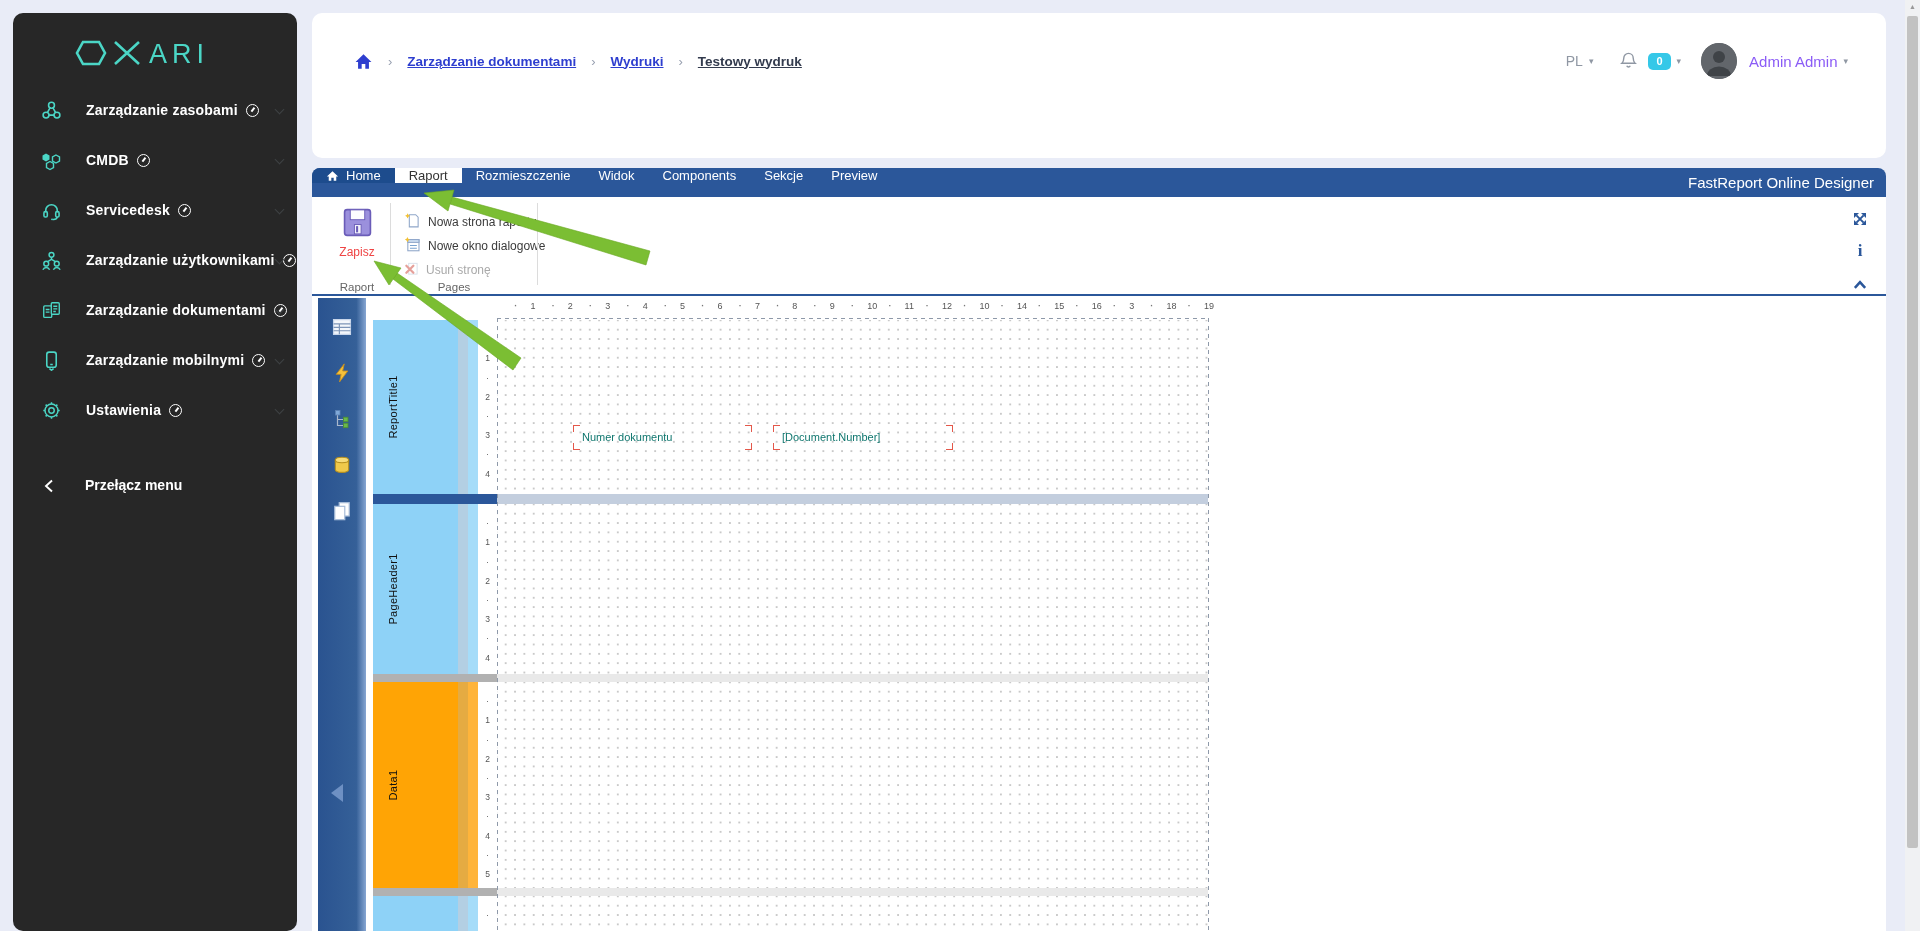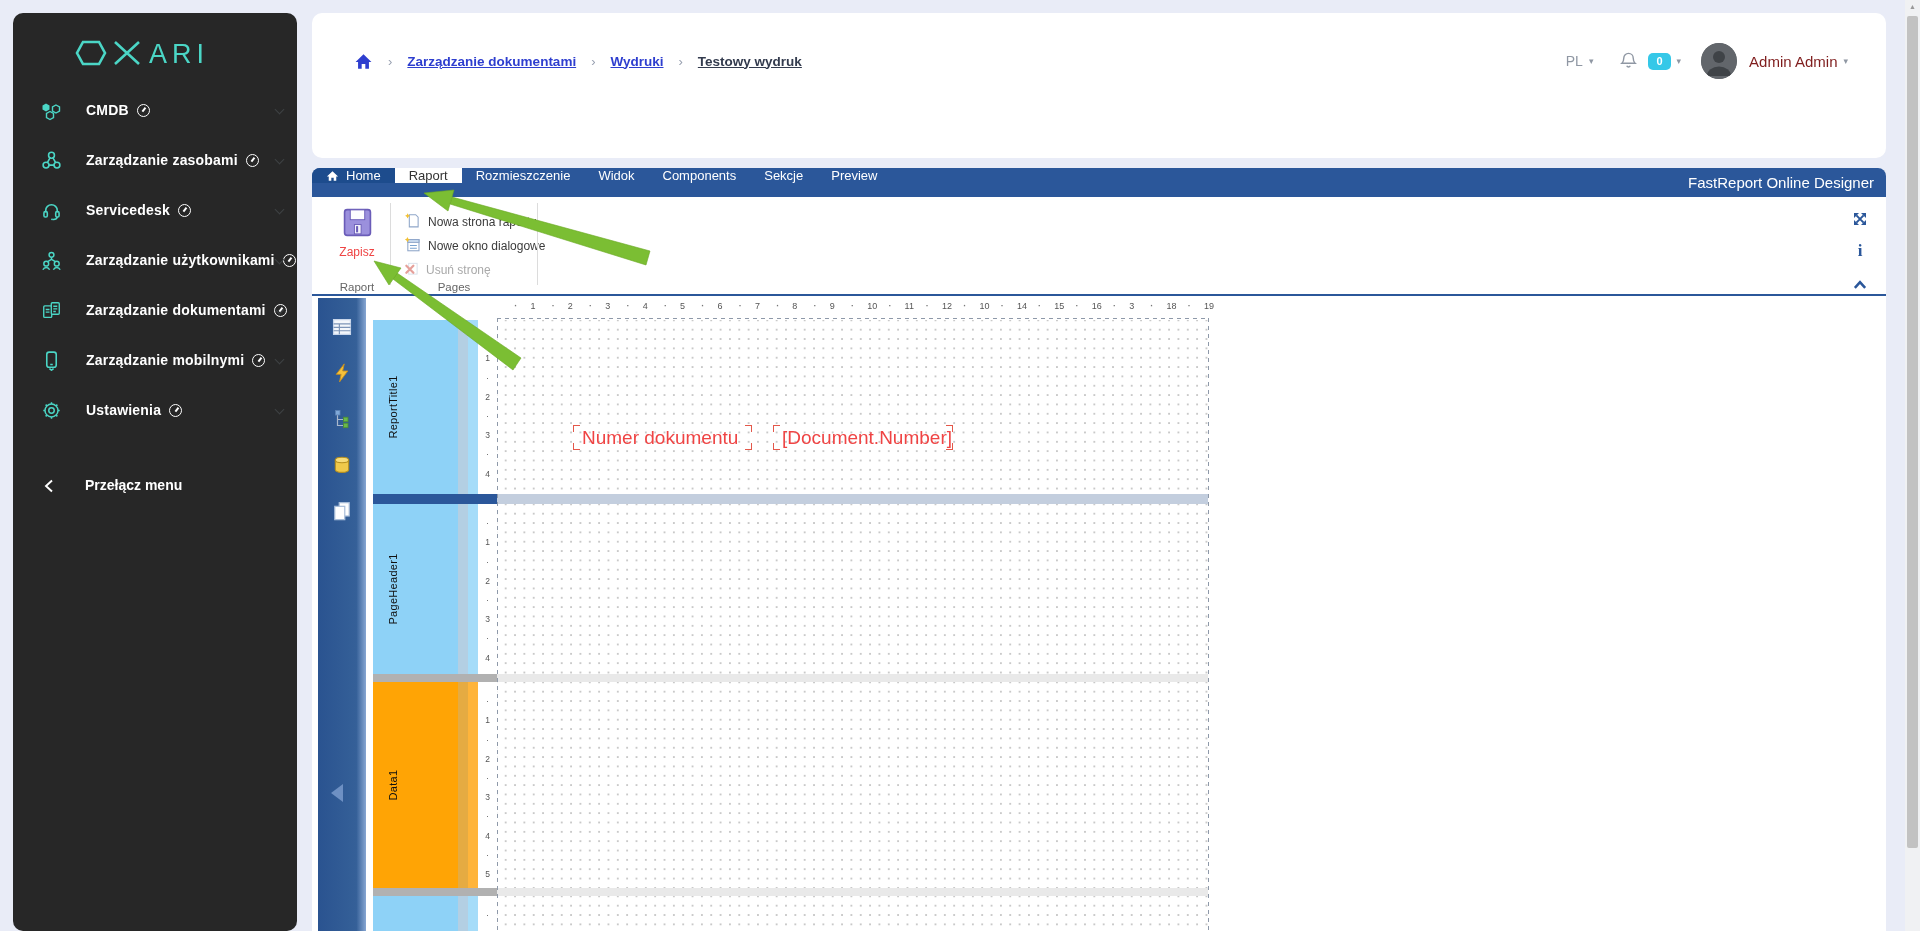--- a/index.html
+++ b/index.html
@@ -35,21 +35,21 @@
   .breadcrumb { display:flex; align-items:center; gap:15px; font-size:13.5px; font-weight:700; }
   .crumb-home { width:19px; height:17px; cursor:pointer; }
   .crumb-sep { color:#98a0b0; font-weight:400; font-size:13px; }
   .crumb-link { color:#2e3ecf; text-decoration:underline; cursor:pointer; }
   .crumb-current { color:#333b4e; text-decoration:underline; }
   .user-cluster { display:flex; align-items:center; color:#8f97a3; font-size:14px;text-align:center; }
   .caret { font-size:9px; color:#8f97a3; margin-left:6px; }
   .bell { width:19px; height:20px; margin-left:26px; cursor:pointer; }
   .badge { background:#35c8e8; color:#fff; font-size:11px; font-weight:700; padding:2.5px 8px; border-radius:5px; margin-left:10px; }
   .avatar { width:36px; height:36px; border-radius:50%; background:#62666b; overflow:hidden; margin-left:20px; cursor:pointer; flex:0 0 auto; }
-  .user-name { font-size:15px; color:#7f1d1d; margin-left:12px; cursor:pointer; }
+  .user-name { font-size:15px; color:#8b5cf6; margin-left:12px; cursor:pointer; }
 
   
   .designer-card { position:absolute; left:312px; top:168px; width:1574px; height:763px; background:#fff; border-radius:8px 8px 0 0; overflow:hidden; }
   .fr-tabbar { height:29px; background:#2b579a; display:flex; align-items:flex-start; color:#fff; font-size:13px; position:relative; }
   .fr-tab { display:flex; align-items:center; padding:0 14px; cursor:pointer; white-space:nowrap; }
   .fr-tab.home { background:#1d4c8d; gap:7px; }
   .fr-tab.active { background:#ffffff; color:#333; }
   .fr-title { position:absolute; right:12px; top:0; height:29px; display:flex; align-items:center; font-size:15px; color:#fff; }
 
   .fr-ribbon { position:relative; height:99px; background:#fff; border-bottom:2px solid #2b579a; }
@@ -87,21 +87,21 @@
   .b-page { position:absolute; left:131px; width:711px; top:0; bottom:0;
     background-image:radial-gradient(#c9c9c9 1px, transparent 1.2px);
     background-size:9.35px 9.35px; background-position:4px 5px; }
   .sep-left { position:absolute; left:7px; width:124px; }
   .sep-right { position:absolute; left:131px; width:711px; }
   .page-edge-v { position:absolute; top:20px; bottom:0; width:1px;
     background-image:repeating-linear-gradient(180deg,#8e99a9 0 4px, transparent 4px 8px); }
   .page-edge-h { position:absolute; top:20px; left:131px; width:711px; height:1px;
     background-image:repeating-linear-gradient(90deg,#8e99a9 0 4px, transparent 4px 8px); }
 
-  .element-box { position:absolute; height:25px; line-height:25px; font-size:19px; color:#ef4444;
+  .element-box { position:absolute; height:25px; line-height:25px; font-size:11px; color:#0f766e;
     padding-left:9px; cursor:pointer; white-space:nowrap; }
   .ck { position:absolute; width:7px; height:7px; }
   .ck.tl { left:0; top:0; border-left:1.6px solid #e4584a; border-top:1.6px solid #e4584a; }
   .ck.tr { right:0; top:0; border-right:1.6px solid #e4584a; border-top:1.6px solid #e4584a; }
   .ck.bl { left:0; bottom:0; border-left:1.6px solid #e4584a; border-bottom:1.6px solid #e4584a; }
   .ck.br { right:0; bottom:0; border-right:1.6px solid #e4584a; border-bottom:1.6px solid #e4584a; }
 
   .arrows { position:absolute; left:0; top:0; width:1920px; height:931px; pointer-events:none; z-index:60; }
 
   .scrollbar { position:absolute; right:0; top:0; width:15px; height:931px; background:#f0f1f3; z-index:70; }
@@ -115,37 +115,37 @@
   <div class="logo-wrap">
     <svg width="164" height="36" viewBox="0 0 164 36" title="OXARI">
       <polygon points="10,7 26,7 32,18 26,29 10,29 4,18" fill="none" stroke="#4bd6c6" stroke-width="2.6"></polygon>
       <polyline points="42,7 54,18 42,29" fill="none" stroke="#4bd6c6" stroke-width="2.6"></polyline>
       <polyline points="66,7 54,18 66,29" fill="none" stroke="#4bd6c6" stroke-width="2.6"></polyline>
       <text x="76" y="28" font-size="27" letter-spacing="5" fill="#4bd6c6" font-family="Liberation Sans, sans-serif">ARI</text>
     </svg>
   </div>
   <div class="nav" id="nav">
       <div class="nav-item">
-        <span class="nav-icon"><svg viewBox="0 0 20 21" fill="none" stroke="currentColor" stroke-width="1.4">
-            <polygon points="4.5,3.5 8,5.5 8,9.5 4.5,11.5 1,9.5 1,5.5" fill="currentColor" stroke="none"></polygon>
-            <polygon points="14.5,5 18,7 18,11 14.5,13 11,11 11,7"></polygon>
-            <polygon points="8.5,11.5 12,13.5 12,17.5 8.5,19.5 5,17.5 5,13.5"></polygon>
-          </svg></span>
-        <span class="nav-label">CMDB</span>
-        <span class="gauge"></span>
-        <span class="nav-chev"></span>
-      </div>
-      <div class="nav-item">
         <span class="nav-icon"><svg viewBox="0 0 20 20" fill="none" stroke="currentColor" stroke-width="1.5">
             <circle cx="10" cy="5" r="2.8"></circle>
             <circle cx="4.8" cy="14.4" r="2.8"></circle>
             <circle cx="15.2" cy="14.4" r="2.8"></circle>
             <path d="M8.6 7.4 L6.2 11.9 M11.4 7.4 L13.8 11.9 M7.6 14.4 H12.4"></path>
           </svg></span>
         <span class="nav-label">Zarządzanie zasobami</span>
+        <span class="gauge"></span>
+        <span class="nav-chev"></span>
+      </div>
+      <div class="nav-item">
+        <span class="nav-icon"><svg viewBox="0 0 20 21" fill="none" stroke="currentColor" stroke-width="1.4">
+            <polygon points="4.5,3.5 8,5.5 8,9.5 4.5,11.5 1,9.5 1,5.5" fill="currentColor" stroke="none"></polygon>
+            <polygon points="14.5,5 18,7 18,11 14.5,13 11,11 11,7"></polygon>
+            <polygon points="8.5,11.5 12,13.5 12,17.5 8.5,19.5 5,17.5 5,13.5"></polygon>
+          </svg></span>
+        <span class="nav-label">CMDB</span>
         <span class="gauge"></span>
         <span class="nav-chev"></span>
       </div>
       <div class="nav-item">
         <span class="nav-icon"><svg viewBox="0 0 20 20" fill="none" stroke="currentColor" stroke-width="1.5">
             <path d="M4.5 12 V10 a5.5 5.5 0 0 1 11 0 v2"></path>
             <rect x="2.8" y="11" width="3.2" height="5.2" rx="1.3"></rect>
             <rect x="14" y="11" width="3.2" height="5.2" rx="1.3"></rect>
             <path d="M15.6 16.2 a4 3 0 0 1 -4.4 2.3"></path>
             <circle cx="10.5" cy="18.4" r="0.9" fill="currentColor" stroke="none"></circle>

